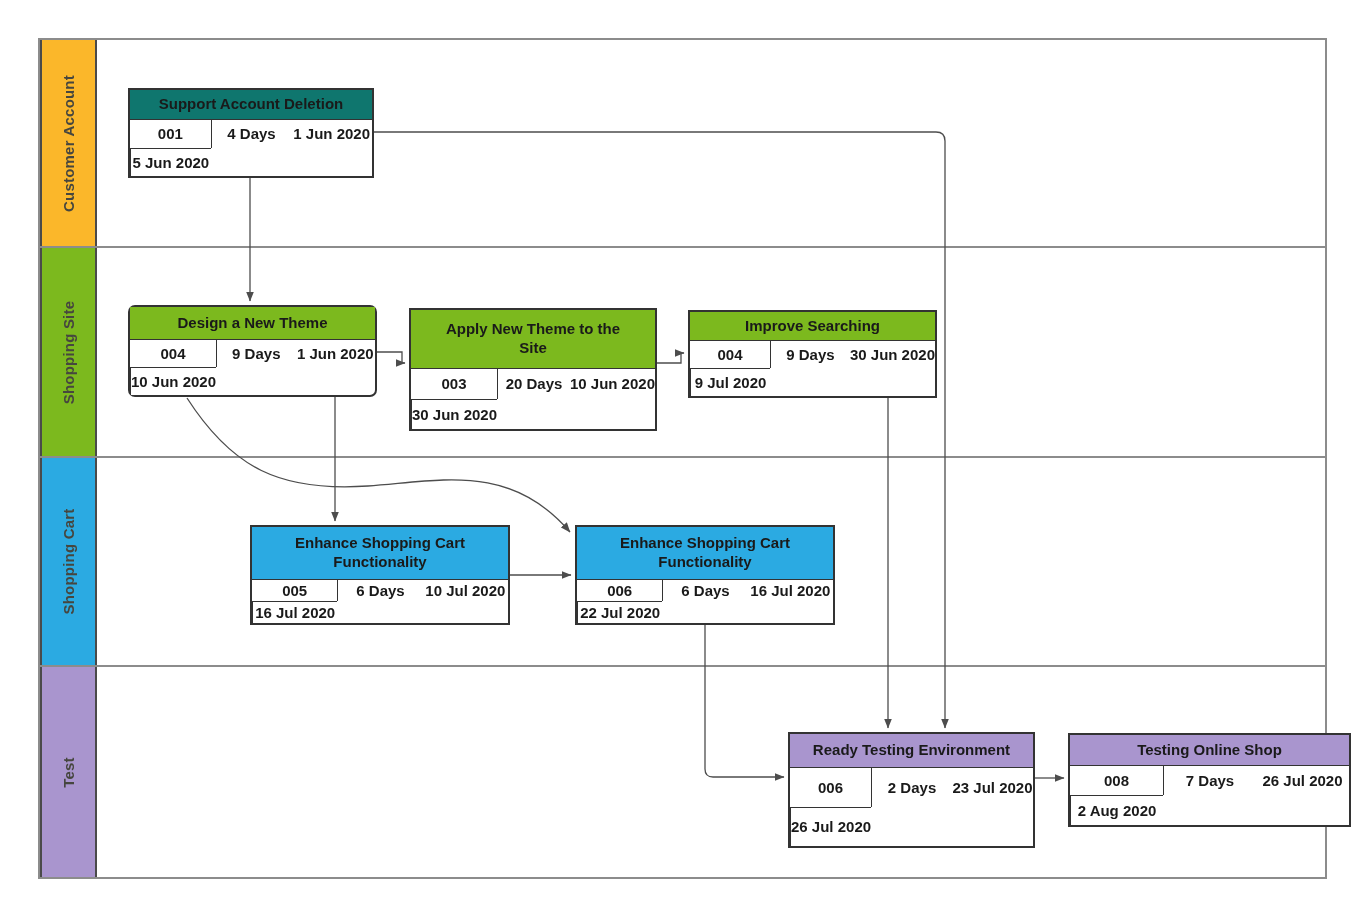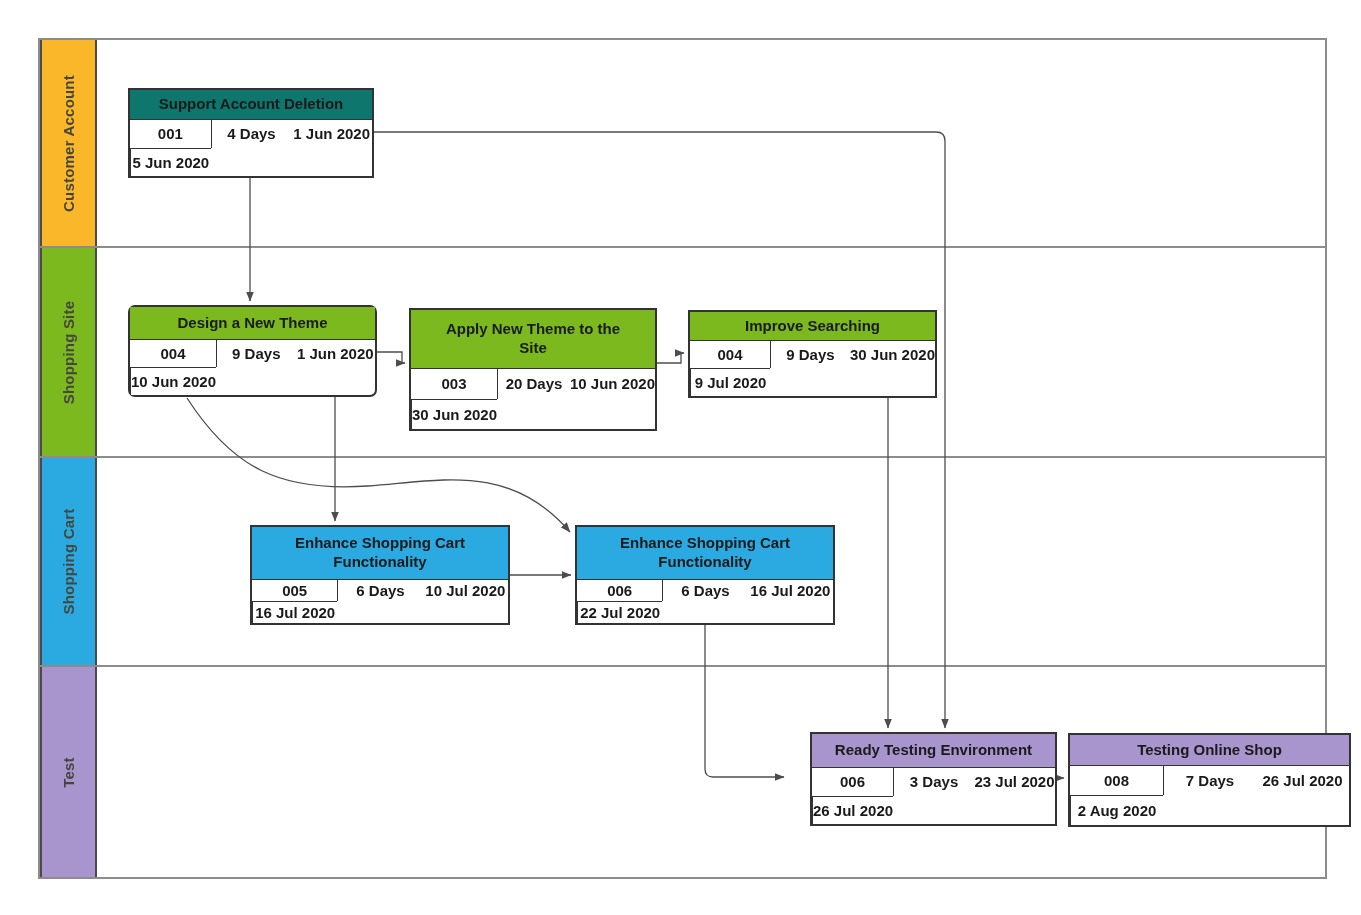--- a/index.html
+++ b/index.html
@@ -146,25 +146,25 @@
   <div class="task" style="left:575px;top:525px;width:260px;height:100px;--hdr:52px;">
     <div class="task-header" style="padding: 0px 40px; background-color: rgb(43, 170, 226);">Enhance Shopping Cart Functionality</div>
     <div class="task-grid">
       <div class="cell">006</div>
       <div class="cell">6 Days</div>
       <div class="cell">16 Jul 2020</div>
       <div class="cell">22 Jul 2020</div>
     </div>
   </div>
 
-  <div class="task" style="left:788px;top:732px;width:247px;height:94px;margin-left:22px;--hdr:33px;">
+  <div class="task" style="left:788px;top:732px;width:247px;height:116px;--hdr:33px;">
     <div class="task-header" style="background-color: rgb(169, 149, 206);">Ready Testing Environment</div>
     <div class="task-grid">
       <div class="cell">006</div>
-      <div class="cell">3 Days</div>
+      <div class="cell">2 Days</div>
       <div class="cell">23 Jul 2020</div>
       <div class="cell">26 Jul 2020</div>
     </div>
   </div>
 
   <div class="task" style="left:1068px;top:733px;width:283px;height:94px;--hdr:30px;">
     <div class="task-header" style="background-color: rgb(169, 149, 206);">Testing Online Shop</div>
     <div class="task-grid">
       <div class="cell">008</div>
       <div class="cell">7 Days</div>

